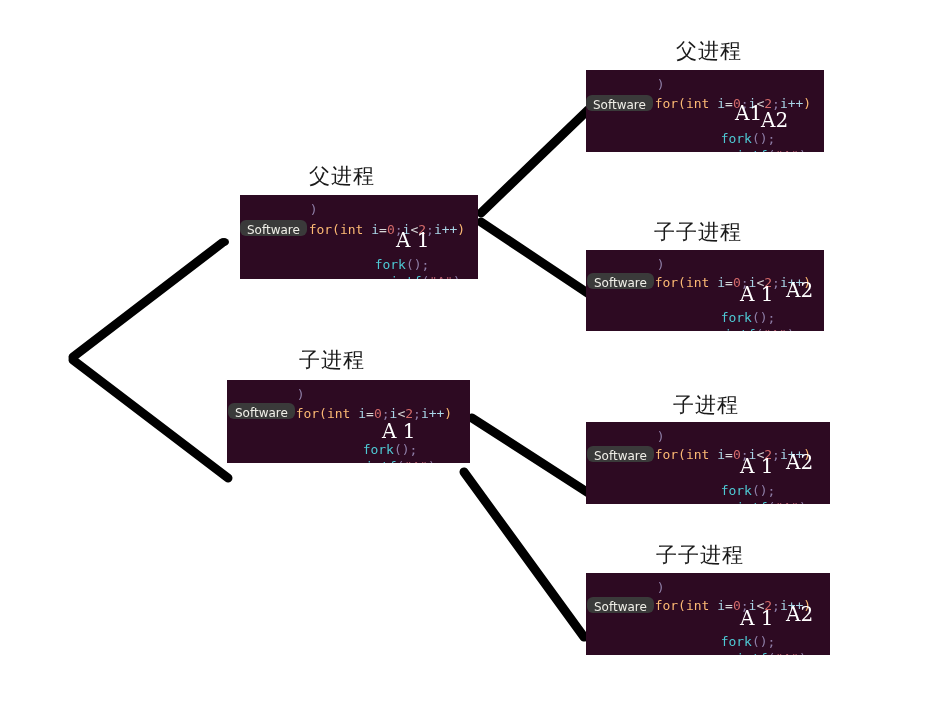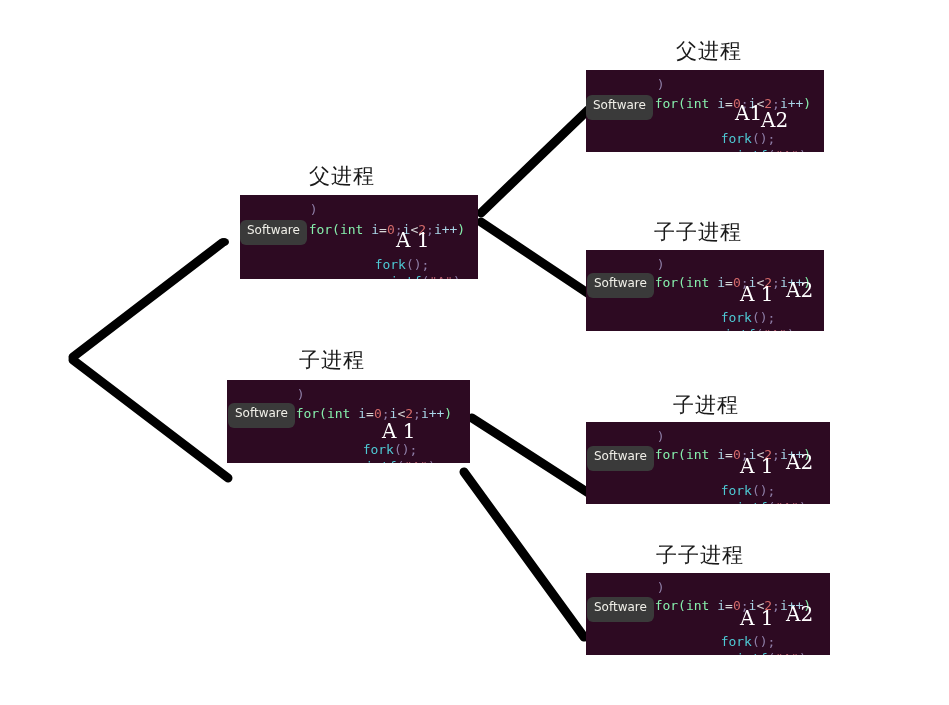--- a/index.html
+++ b/index.html
@@ -42,35 +42,35 @@
     font-family: "DejaVu Sans Mono", "Liberation Mono", monospace;
     font-size: 13px;
     line-height: 17px;
     white-space: pre;
   }
   .code-line {
     position: absolute;
     left: 0;
     white-space: pre;
   }
-  .kw      { color: #86efac; }
+  .kw      { color: #fdba74; }
   .plain   { color: #d8d8d8; }
   .num     { color: #d46a6a; }
   .var     { color: #a9d6e8; }
   .fn      { color: #4ec9d4; }
   .str     { color: #b05a6a; }
   .punc    { color: #8f7fa8; }
   .tooltip {
     position: absolute;
     background: #3a3a3a;
     color: #f0efe8;
     font-family: "DejaVu Sans", "Liberation Sans", sans-serif;
     font-size: 12px;
     line-height: 1;
-    padding: 4px 7px 9px 7px;
+    padding: 4px 7px 0 7px;
     border-radius: 6px;
     white-space: nowrap;
   }
   .annot {
     position: absolute;
     color: #ffffff;
     font-family: "DejaVu Serif", "Liberation Serif", serif;
     font-size: 20px;
     line-height: 1;
     white-space: nowrap;

